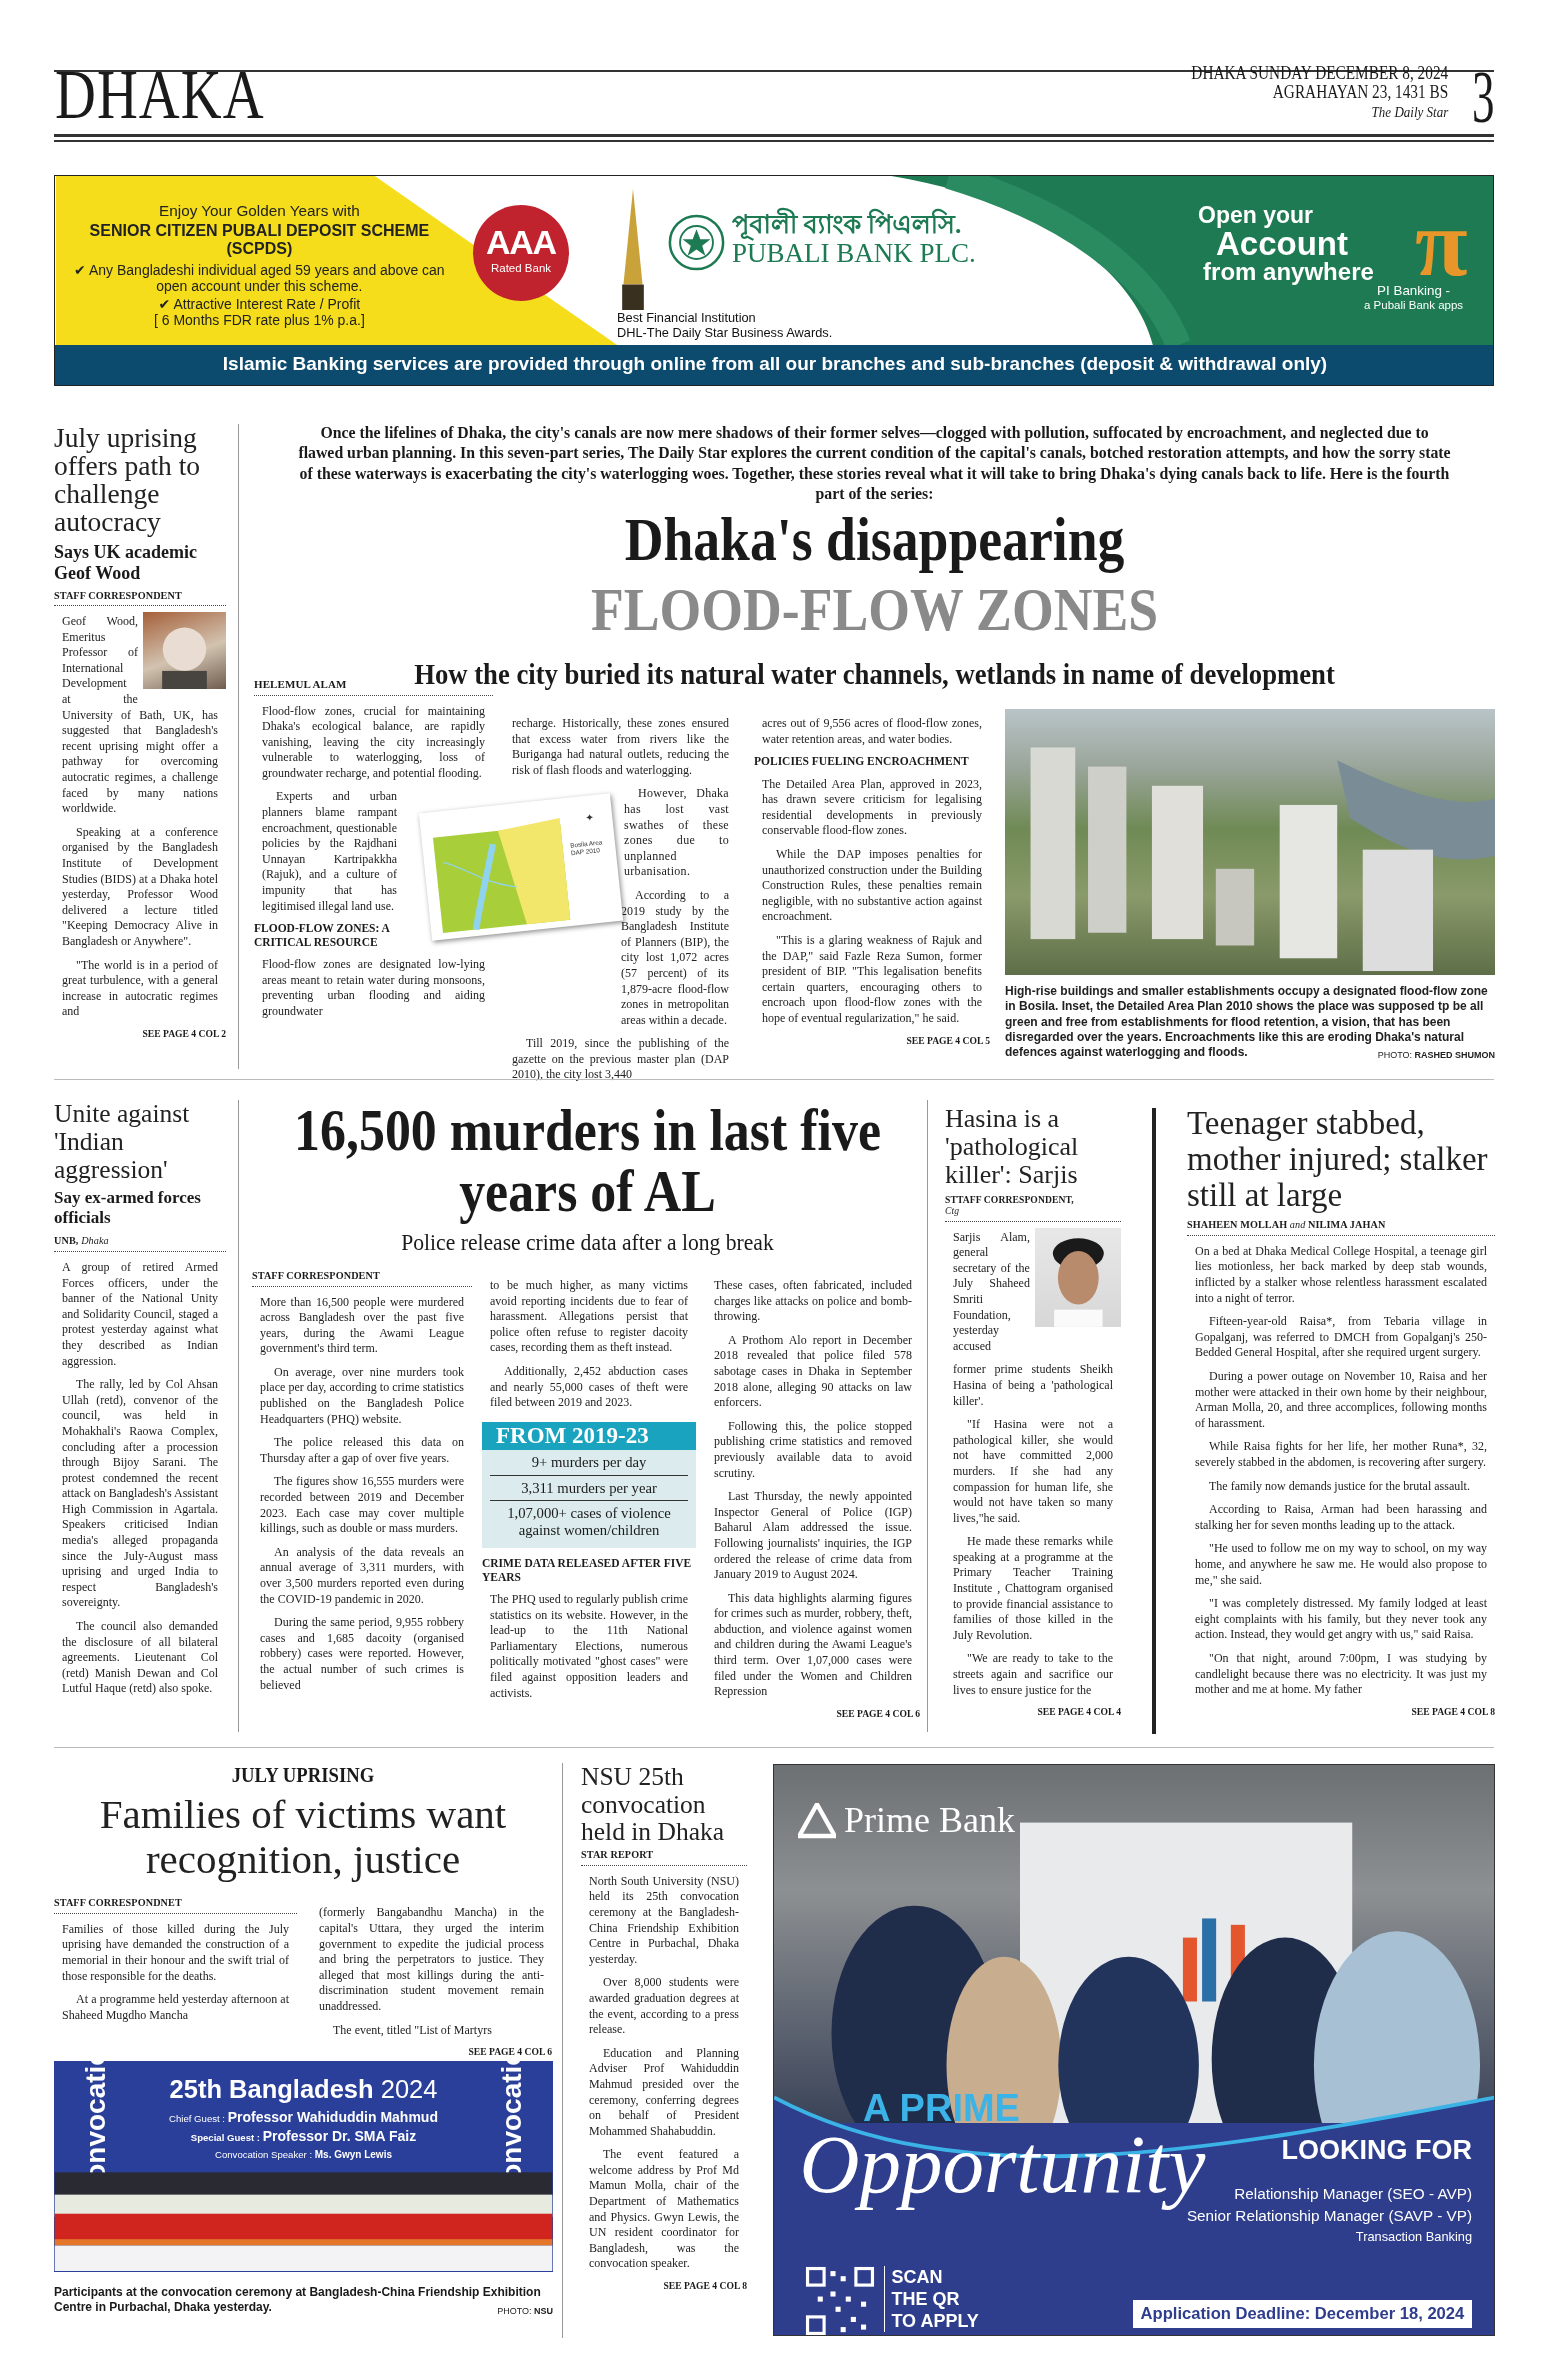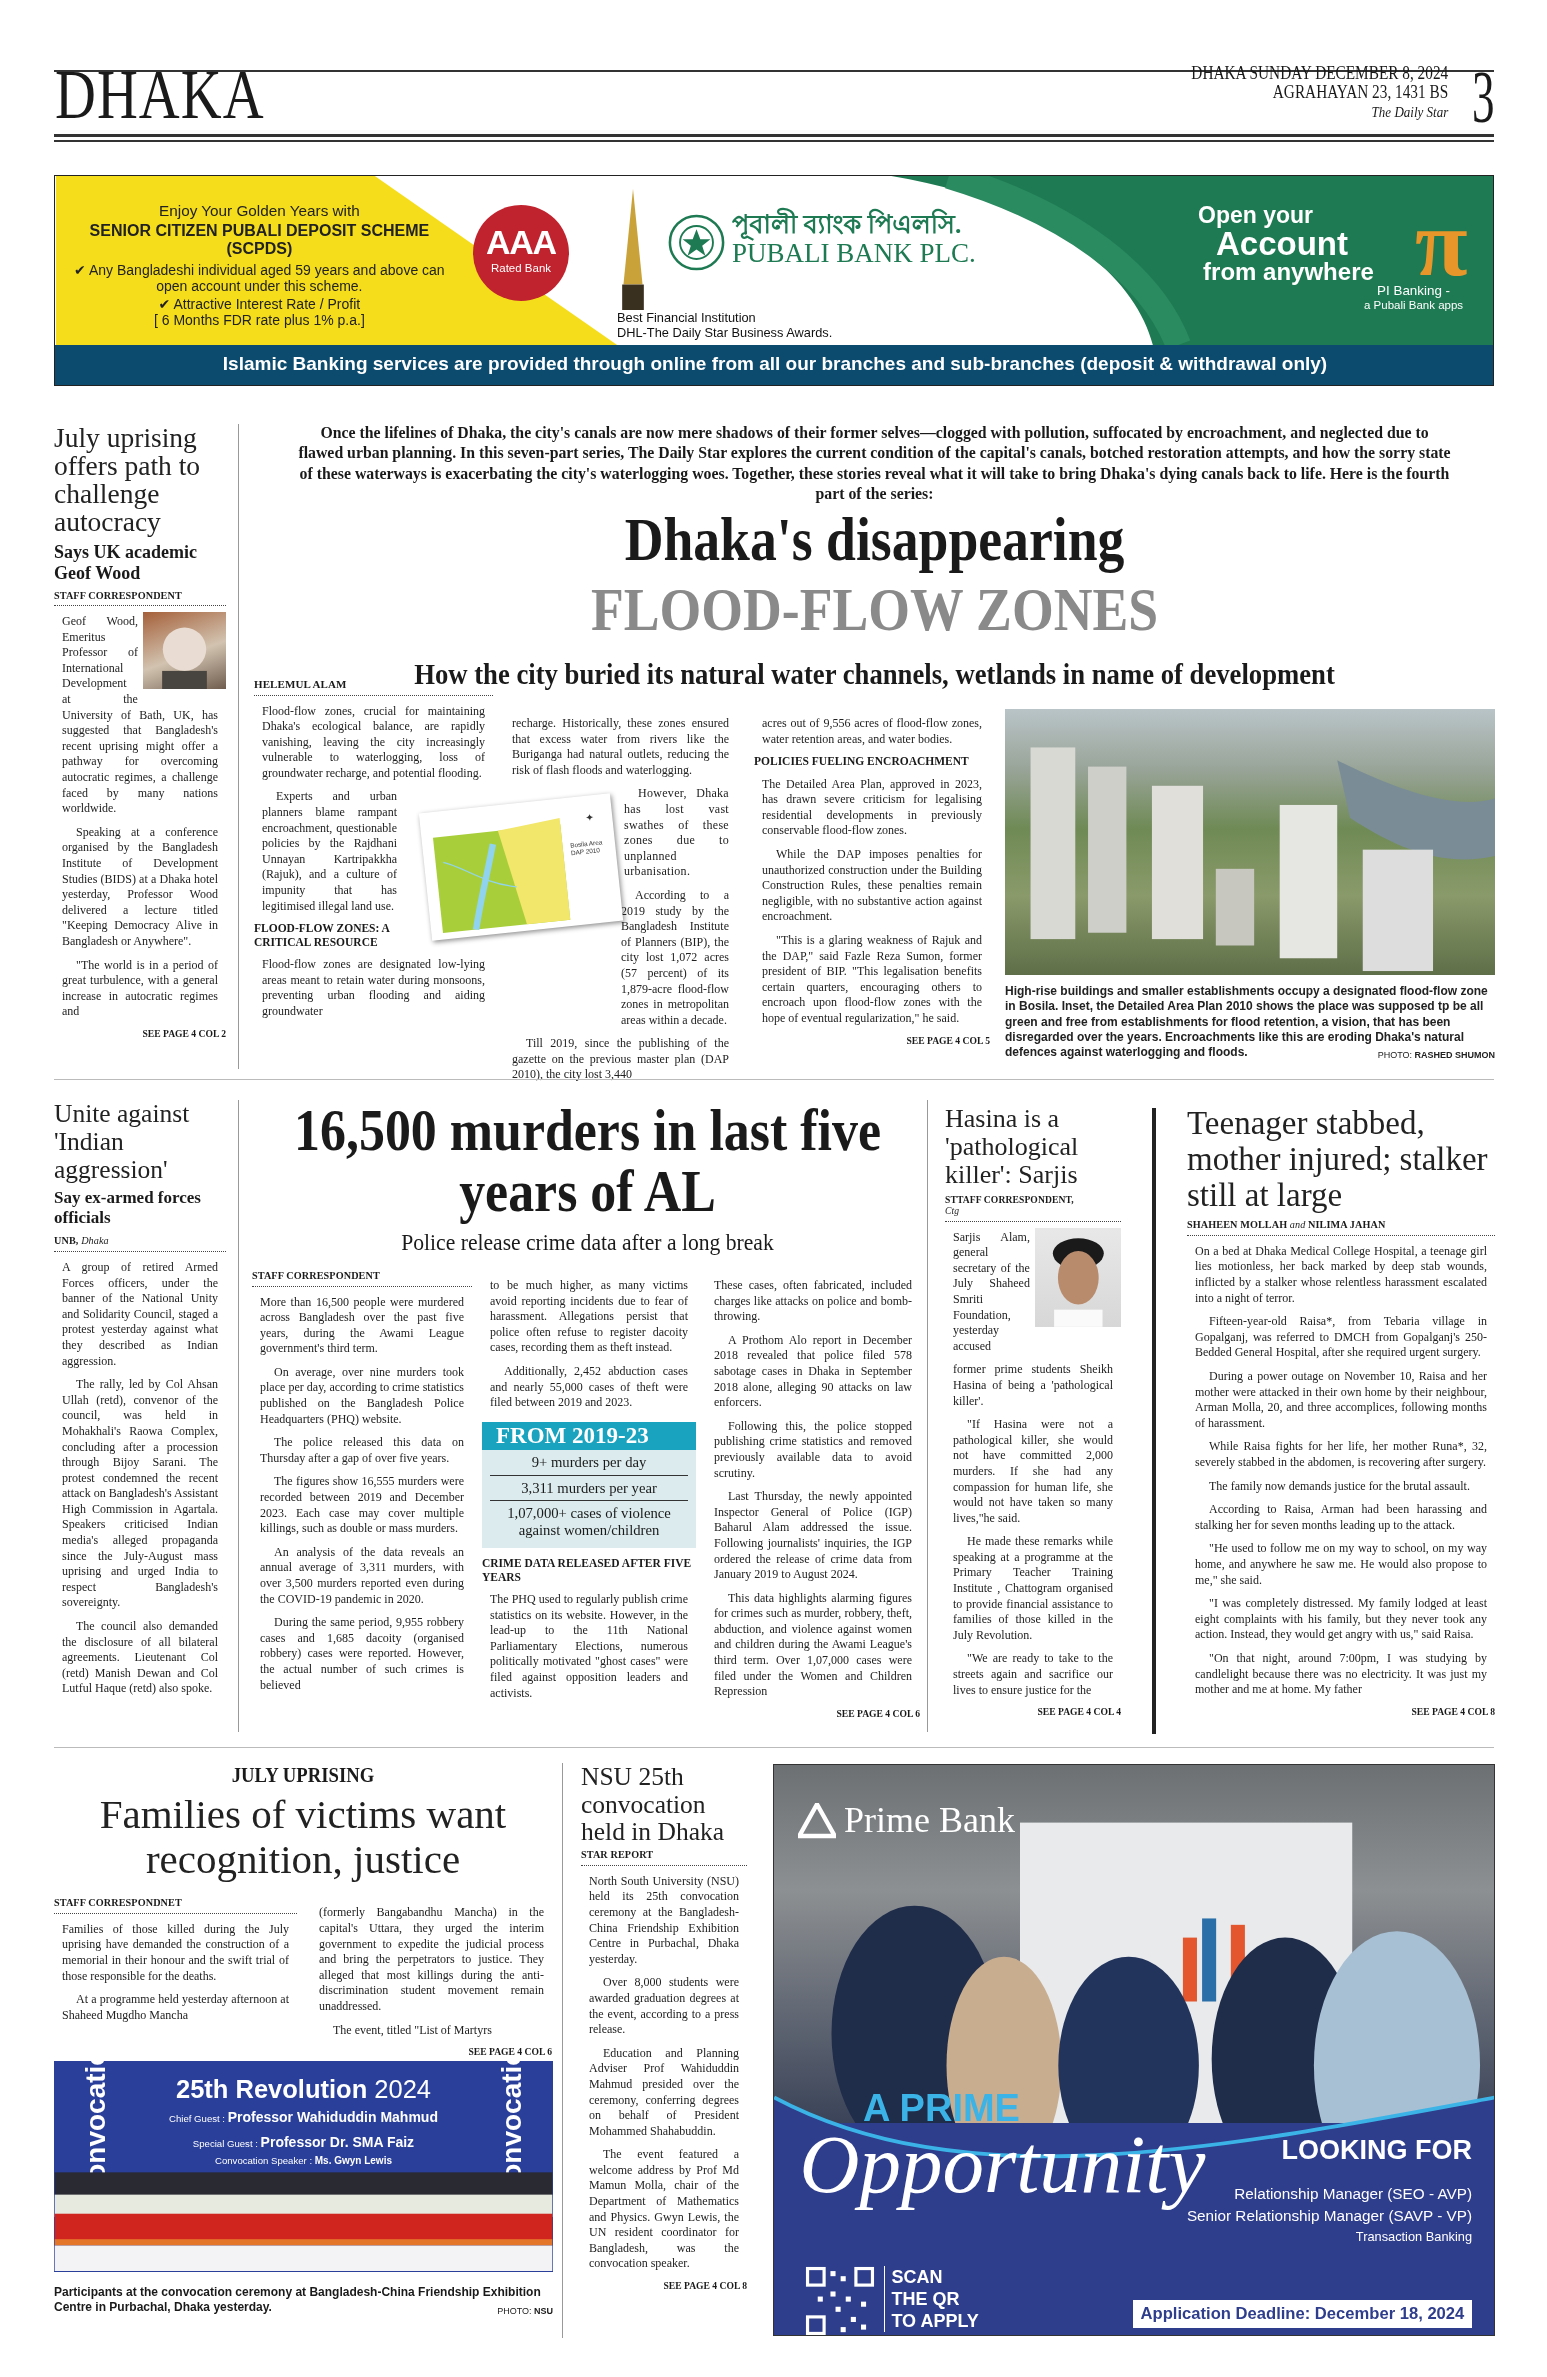--- a/index.html
+++ b/index.html
@@ -288,23 +288,23 @@
       </div>
       <div class="see serif">SEE PAGE 4 COL 6</div>
     </div>
   </div>
 </div>
 
 <div class="abs" style="left:54px;top:2061px;width:499px;height:211px;background:#2a3f9a;overflow:hidden;">
   <div class="abs sans" style="left:25.5px;top:6.4px;width:32px;height:134px;color:#fff;font-weight:bold;font-size:28px;writing-mode:vertical-rl;transform:rotate(180deg);text-align:center;">Convocation</div>
   <div class="abs sans" style="right:25.5px;top:6.4px;width:32px;height:134px;color:#fff;font-weight:bold;font-size:28px;writing-mode:vertical-rl;transform:rotate(180deg);text-align:center;">Convocation</div>
   <div class="abs cond" style="left:96px;top:14px;width:307px;text-align:center;color:#fff;">
-    <div style="font-size:25.5px;font-weight:bold;"><span>25th Revolution</span> <span style="font-weight:normal;">2024</span></div>
+    <div style="font-size:25.5px;font-weight:bold;"><span>25th Bangladesh</span> <span style="font-weight:normal;">2024</span></div>
     <div style="font-size:9.6px;margin-top:5.1px;"><span>Chief Guest :</span> <b style="font-size:14px;">Professor Wahiduddin Mahmud</b></div>
-    <div style="font-size:9.6px;margin-top:9px;"><span>Special Guest :</span> <b style="font-size:14px;">Professor Dr. SMA Faiz</b></div>
+    <div style="font-size:9.6px;margin-top:3px;font-weight:bold;"><span>Special Guest :</span> <b style="font-size:14px;">Professor Dr. SMA Faiz</b></div>
     <div style="font-size:9.6px;margin-top:5.1px;"><span>Convocation Speaker :</span> <b style="font-size:10px;">Ms. Gwyn Lewis</b></div>
   </div>
   <svg class="abs" style="left:0;top:105px;" width="499" height="105" viewBox="0 0 782 165">
     <rect x="0" y="10" width="782" height="40" fill="#2a2a33"></rect>
     <rect x="0" y="45" width="782" height="35" fill="#e7eadf"></rect>
     <rect x="0" y="75" width="782" height="42" fill="#d0241f"></rect>
     <rect x="0" y="115" width="782" height="10" fill="#e4762a"></rect>
     <rect x="0" y="125" width="782" height="40" fill="#f3f3f6"></rect>
   </svg>
 </div>

